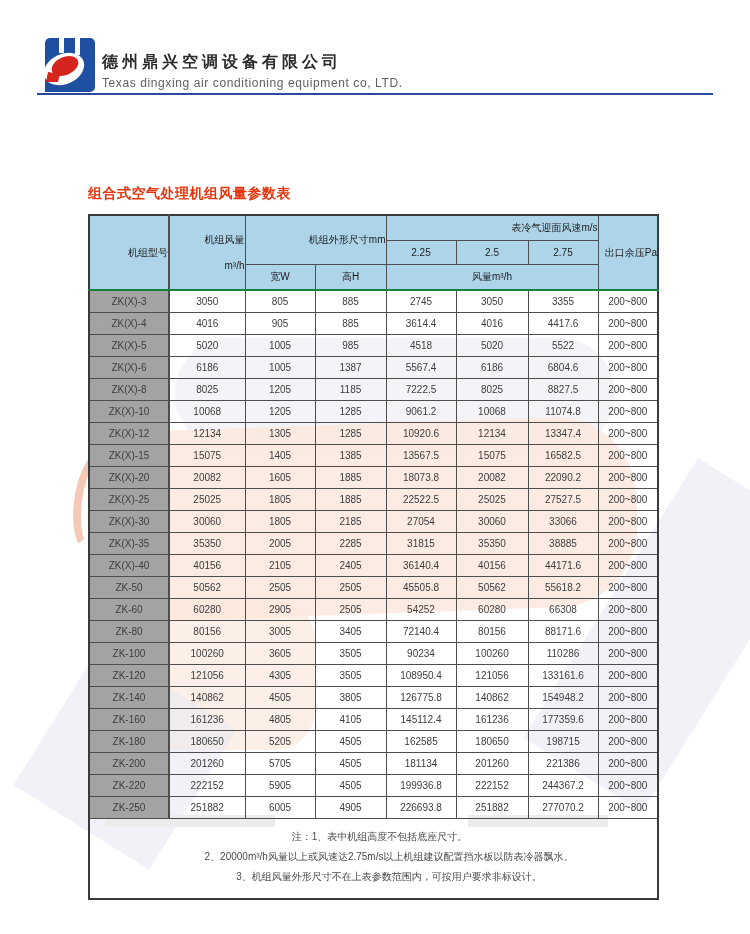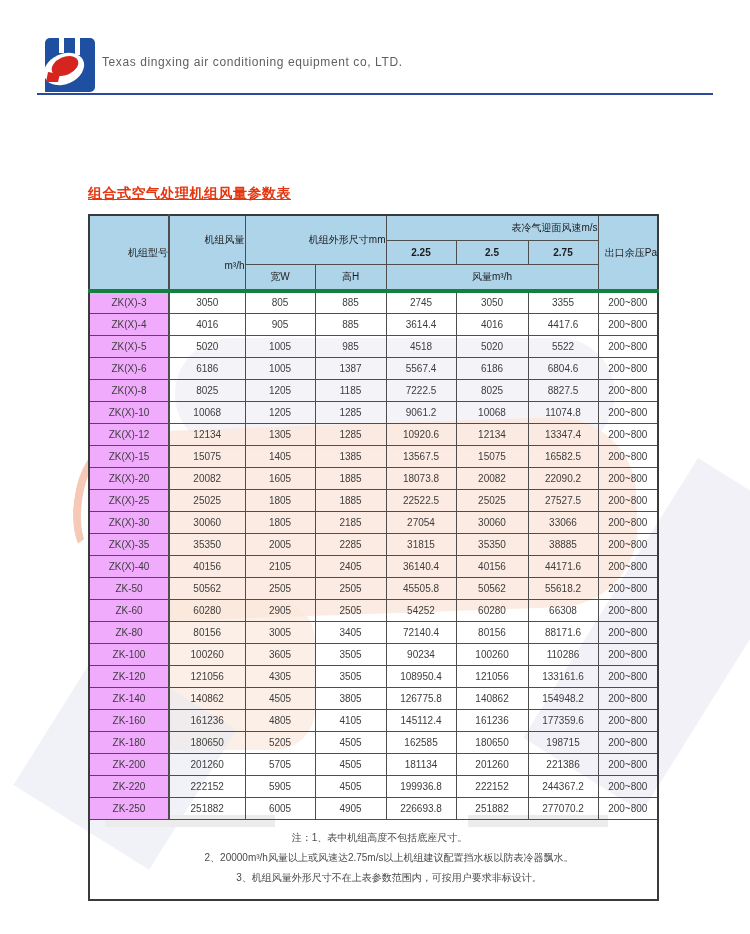--- a/index.html
+++ b/index.html
@@ -24,34 +24,34 @@
   .wm-arc{left:74px;top:448px;width:40px;height:92px;border-left:8px solid #f3bca4;
           border-top:8px solid transparent;border-bottom:8px solid transparent;
           border-radius:50%;opacity:.8;transform:rotate(8deg);}
   .wm-band-r{left:600px;top:470px;width:140px;height:330px;background:#e9e9f3;opacity:.65;transform:rotate(32deg);}
   .wm-band-l{left:45px;top:675px;width:160px;height:165px;background:#e7eaf4;opacity:.6;transform:rotate(32deg);}
   .wm-gray1{left:105px;top:815px;width:170px;height:12px;background:#ececec;}
   .wm-gray2{left:468px;top:815px;width:140px;height:12px;background:#ececec;}
 
   
   .sec-title{position:absolute;left:88px;top:185px;z-index:2;font-size:14px;font-weight:bold;
-             color:#e5360f;letter-spacing:0.5px;text-decoration:underline;}
+             color:#e5360f;letter-spacing:0.5px;}
 
   
   table.tbl{position:absolute;left:88px;top:214px;z-index:1;width:569px;
             border-collapse:collapse;table-layout:fixed;background:transparent;
             border:2px solid #3a3a3a;}
   .tbl td{border:1px solid #4e4e4e;text-align:center;vertical-align:middle;
           font-size:10px;color:#3d3d3d;padding:0;overflow:hidden;}
   .tbl thead td{background:#aed4ea;color:#1c1c1c;}
-  .tbl td.c1{background:#f0abfc;border-right-width:2px;}
+  .tbl td.c1{background:#a3a3a3;border-right-width:2px;}
   .tbl thead td.c1{background:#aed4ea;}
-  .tbl td.hb{border-bottom:4px solid #15803d;}
+  .tbl td.hb{border-bottom:2px solid #15803d;}
   .tbl tr.hr1 td{height:24px;text-align:right;}
-  .tbl tr.hr2 td{height:23px;font-weight:bold;}
+  .tbl tr.hr2 td{height:23px;}
   .tbl tr.hr3 td{height:24px;}
   .tbl tbody tr{height:22px;}
   .two-line{line-height:14px;}
   .two-line .gap{display:block;height:12px;}
   .notes-cell{height:71px;text-align:left;vertical-align:top !important;
               background:transparent;padding:8px 0 0 12px !important;border-top:1px solid #4e4e4e;}
   .note-line{font-size:10px;color:#4a4a4a;line-height:20px;white-space:nowrap;}
   .note-line.ind{padding-left:19px;}
 </style>
 </head>
@@ -63,20 +63,21 @@
     <svg class="logo" viewBox="0 0 52 56">
       <rect x="1" y="0" width="50" height="54" rx="5" fill="#1e4fa1"></rect>
       <rect x="15" y="0" width="5" height="15" fill="#ffffff"></rect>
       <rect x="31" y="0" width="5" height="17" fill="#ffffff"></rect>
       <ellipse cx="20" cy="31" rx="21" ry="15" fill="#ffffff" transform="rotate(-24 20 31)"></ellipse>
       <ellipse cx="21" cy="28" rx="14" ry="9" fill="#d6251e" transform="rotate(-24 21 28)"></ellipse>
       <path d="M4 34 L16 36 L14 44 L2 44 Z" fill="#d6251e"></path>
       <path d="M1 49 L14 47 L15 54 L1 54 Z" fill="#1e4fa1"></path>
     </svg>
     <div class="brand">
+      <div class="brand-cn">德州鼎兴空调设备有限公司</div>
       <div class="brand-en">Texas dingxing air conditioning equipment co, LTD.</div>
     </div>
     <div class="head-rule"></div>
   </div>
 
   <div class="wm wm-lav-a"></div>
   <div class="wm wm-peach"></div>
   <div class="wm wm-peach2"></div>
   <div class="wm wm-arc"></div>
   <div class="wm wm-band-r"></div>

